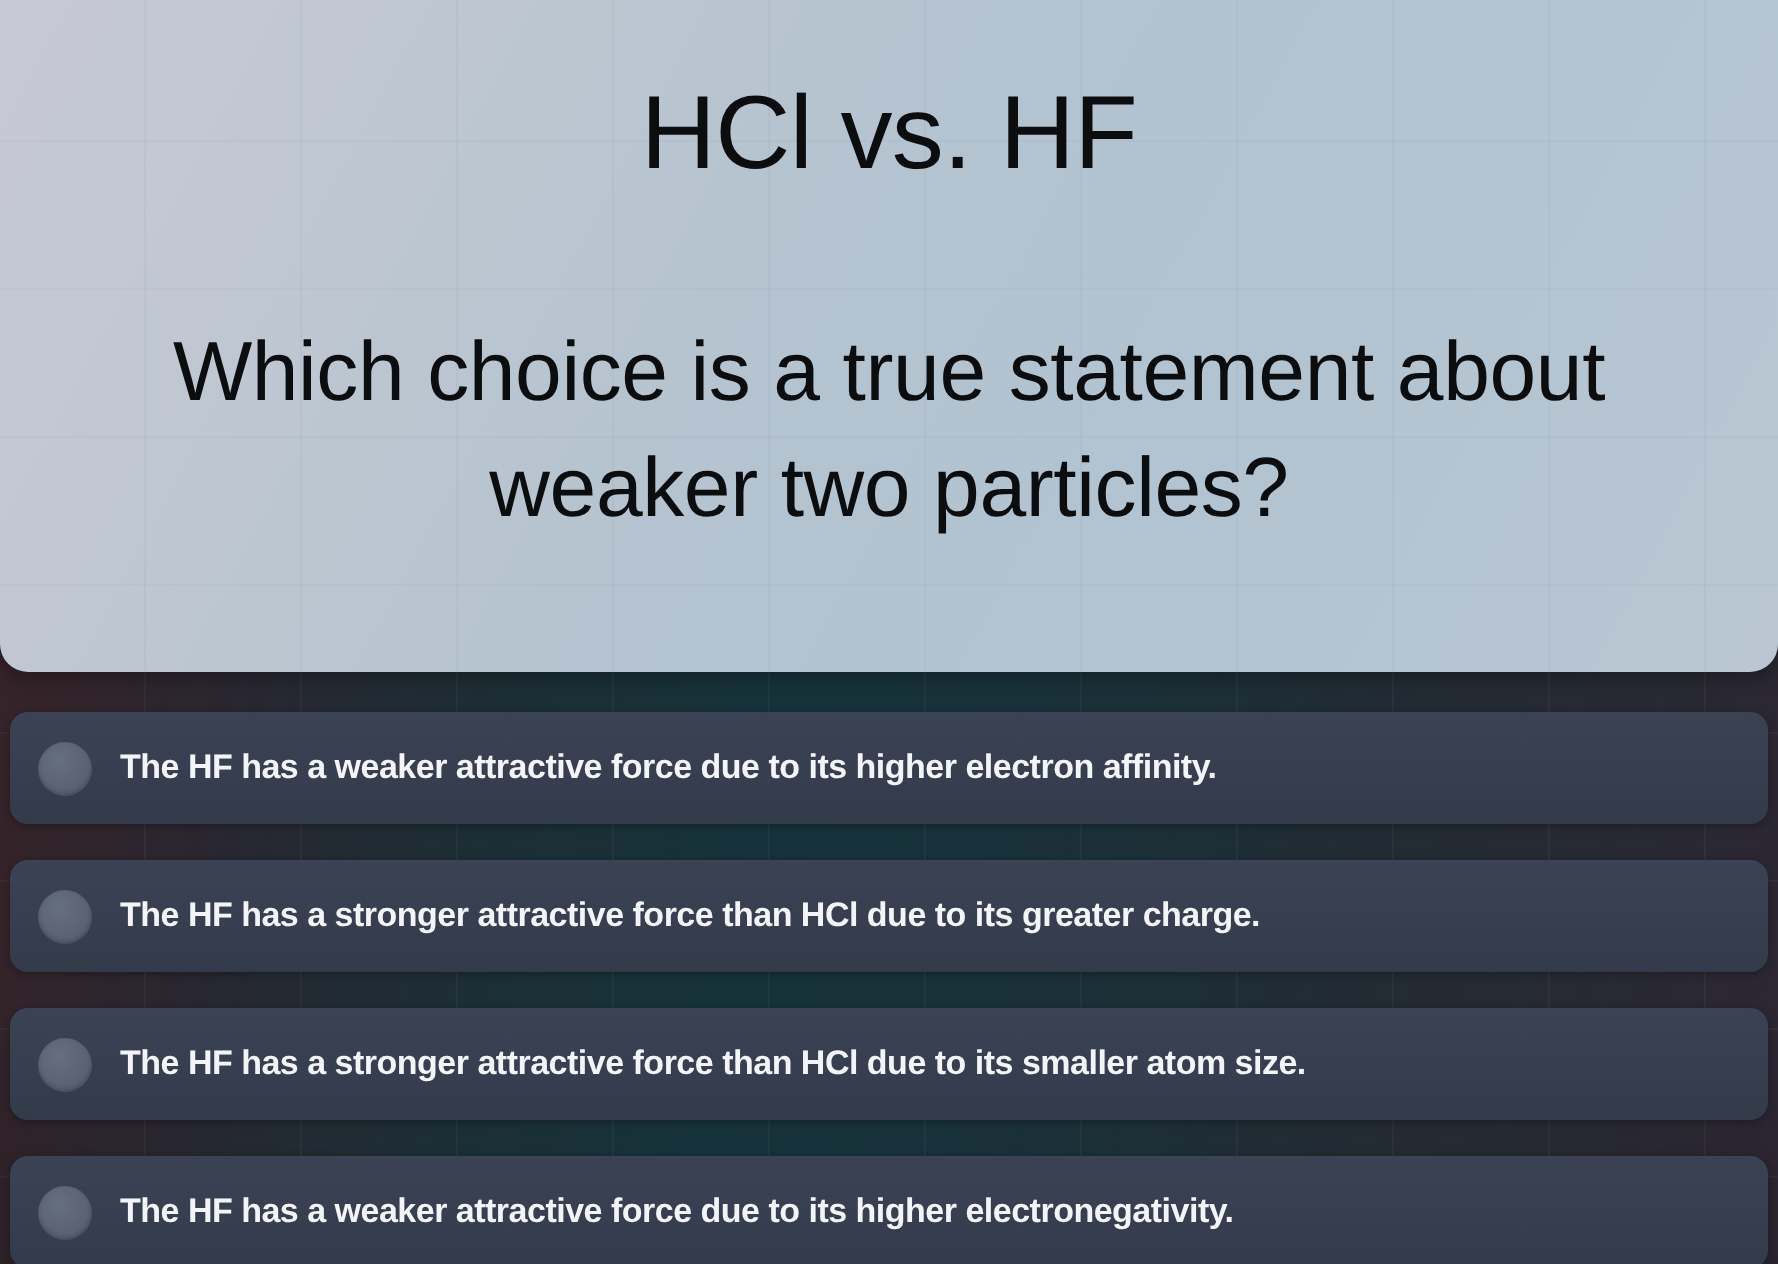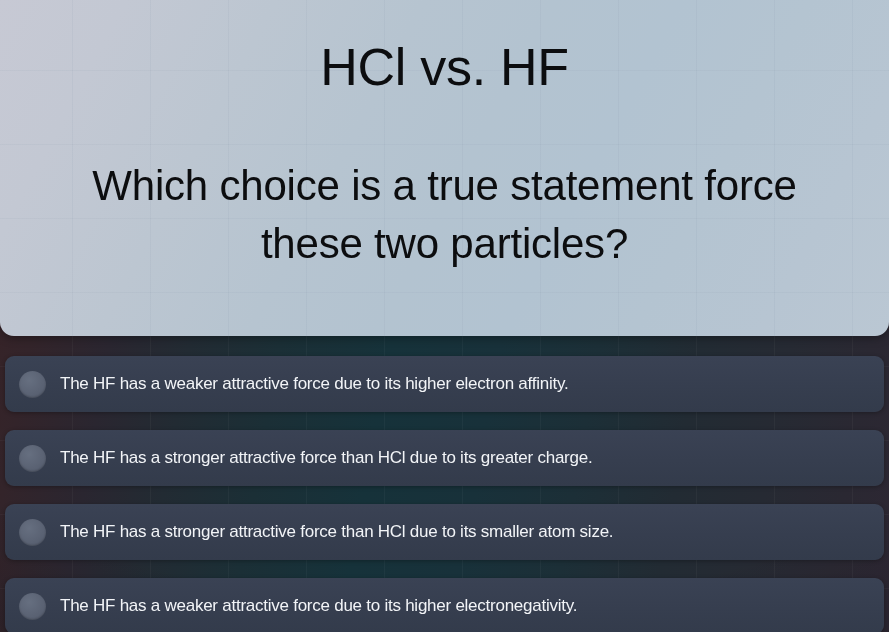--- a/index.html
+++ b/index.html
@@ -145,21 +145,21 @@
     margin-left: 14px;
     background: radial-gradient(circle at 38% 34%, #666f80 0%, #5b6374 55%, #525a6b 100%);
     box-shadow: inset 0 -1px 2px rgba(0,0,0,0.22);
   }
 
   .option-text {
     margin-left: 14px;
     margin-right: 18px;
     font-size: 17px;
     line-height: 1.2;
-    font-weight: 400;
+    font-weight: 700;
     color: #f2f4f7;
     letter-spacing: -0.25px;
     font-stretch: condensed;
     white-space: nowrap;
     overflow: hidden;
     text-overflow: clip;
   }
 </style>
 </head>
 <body>
@@ -167,21 +167,21 @@
 <div id="stage">
 
   <div class="bg-base"></div>
   <div class="bg-grid"></div>
   <div class="bg-vig"></div>
 
   <div class="prompt-card">
     <div class="prompt-card-grid"></div>
     <div class="prompt-inner">
       <div class="quiz-title">HCl vs. HF</div>
-      <div class="quiz-question">Which choice is a true statement force these two particles?</div>
+      <div class="quiz-question">Which choice is a true statement about weaker two particles?</div>
     </div>
   </div>
 
   <div class="options">
 
     <div class="option-card">
       <span class="option-radio"></span>
       <span class="option-text">The HF has a weaker attractive force due to its higher electron affinity.</span>
     </div>
 

